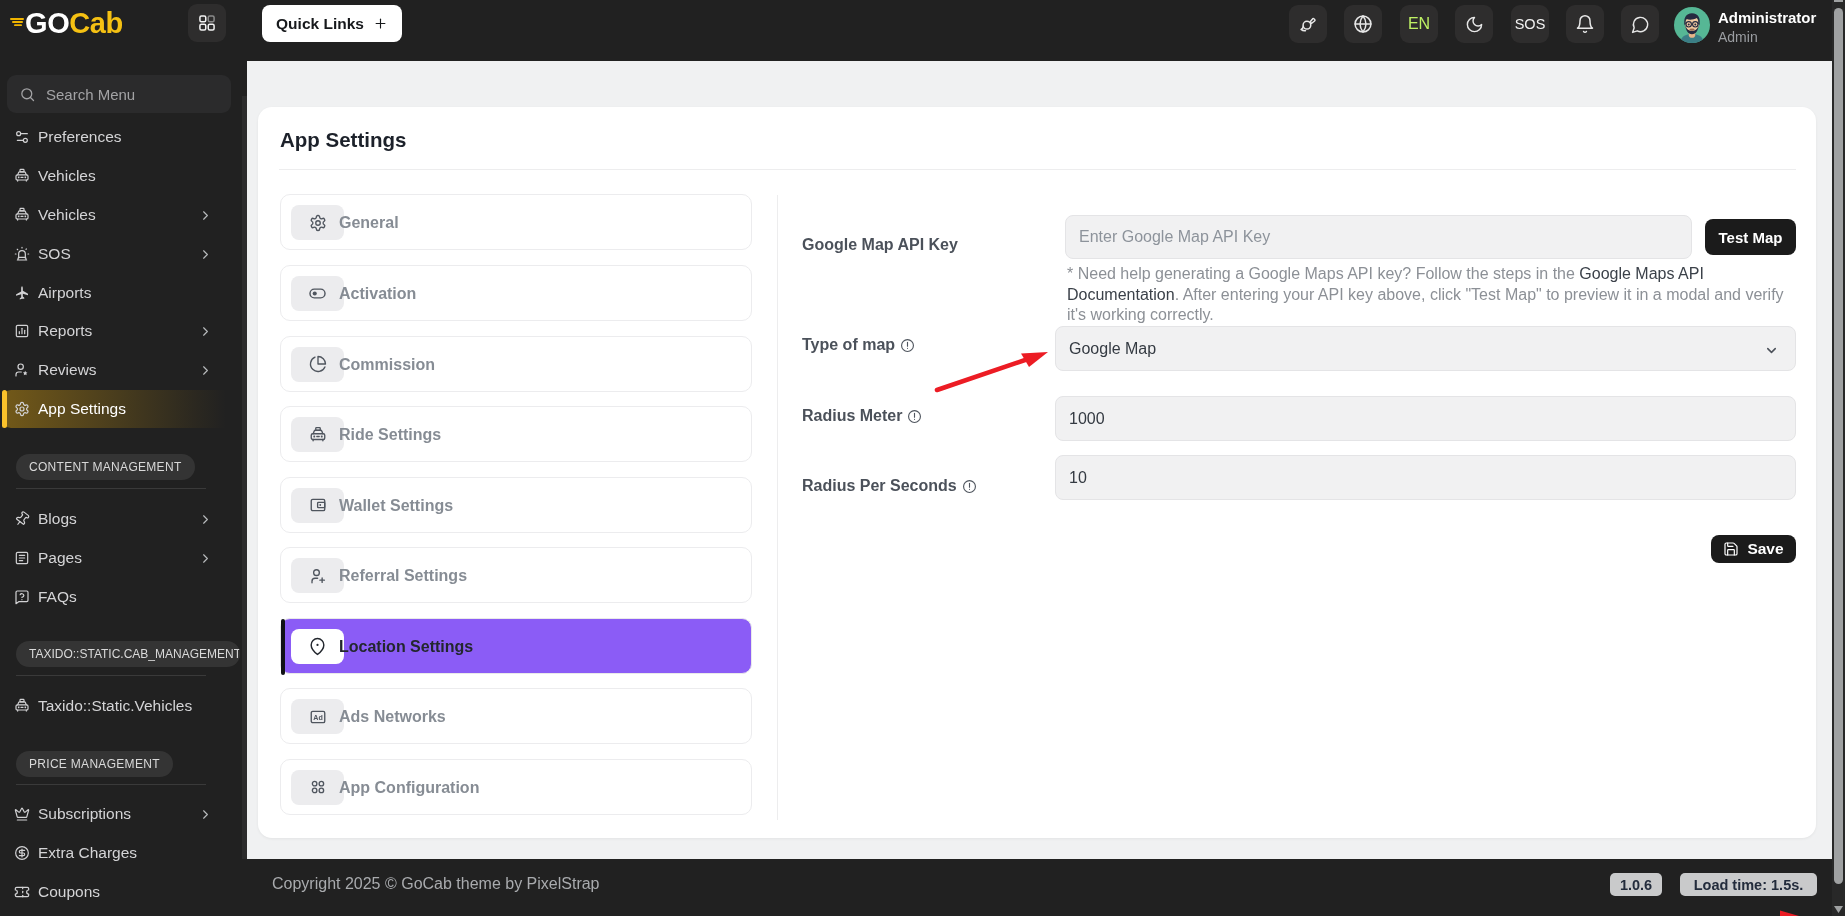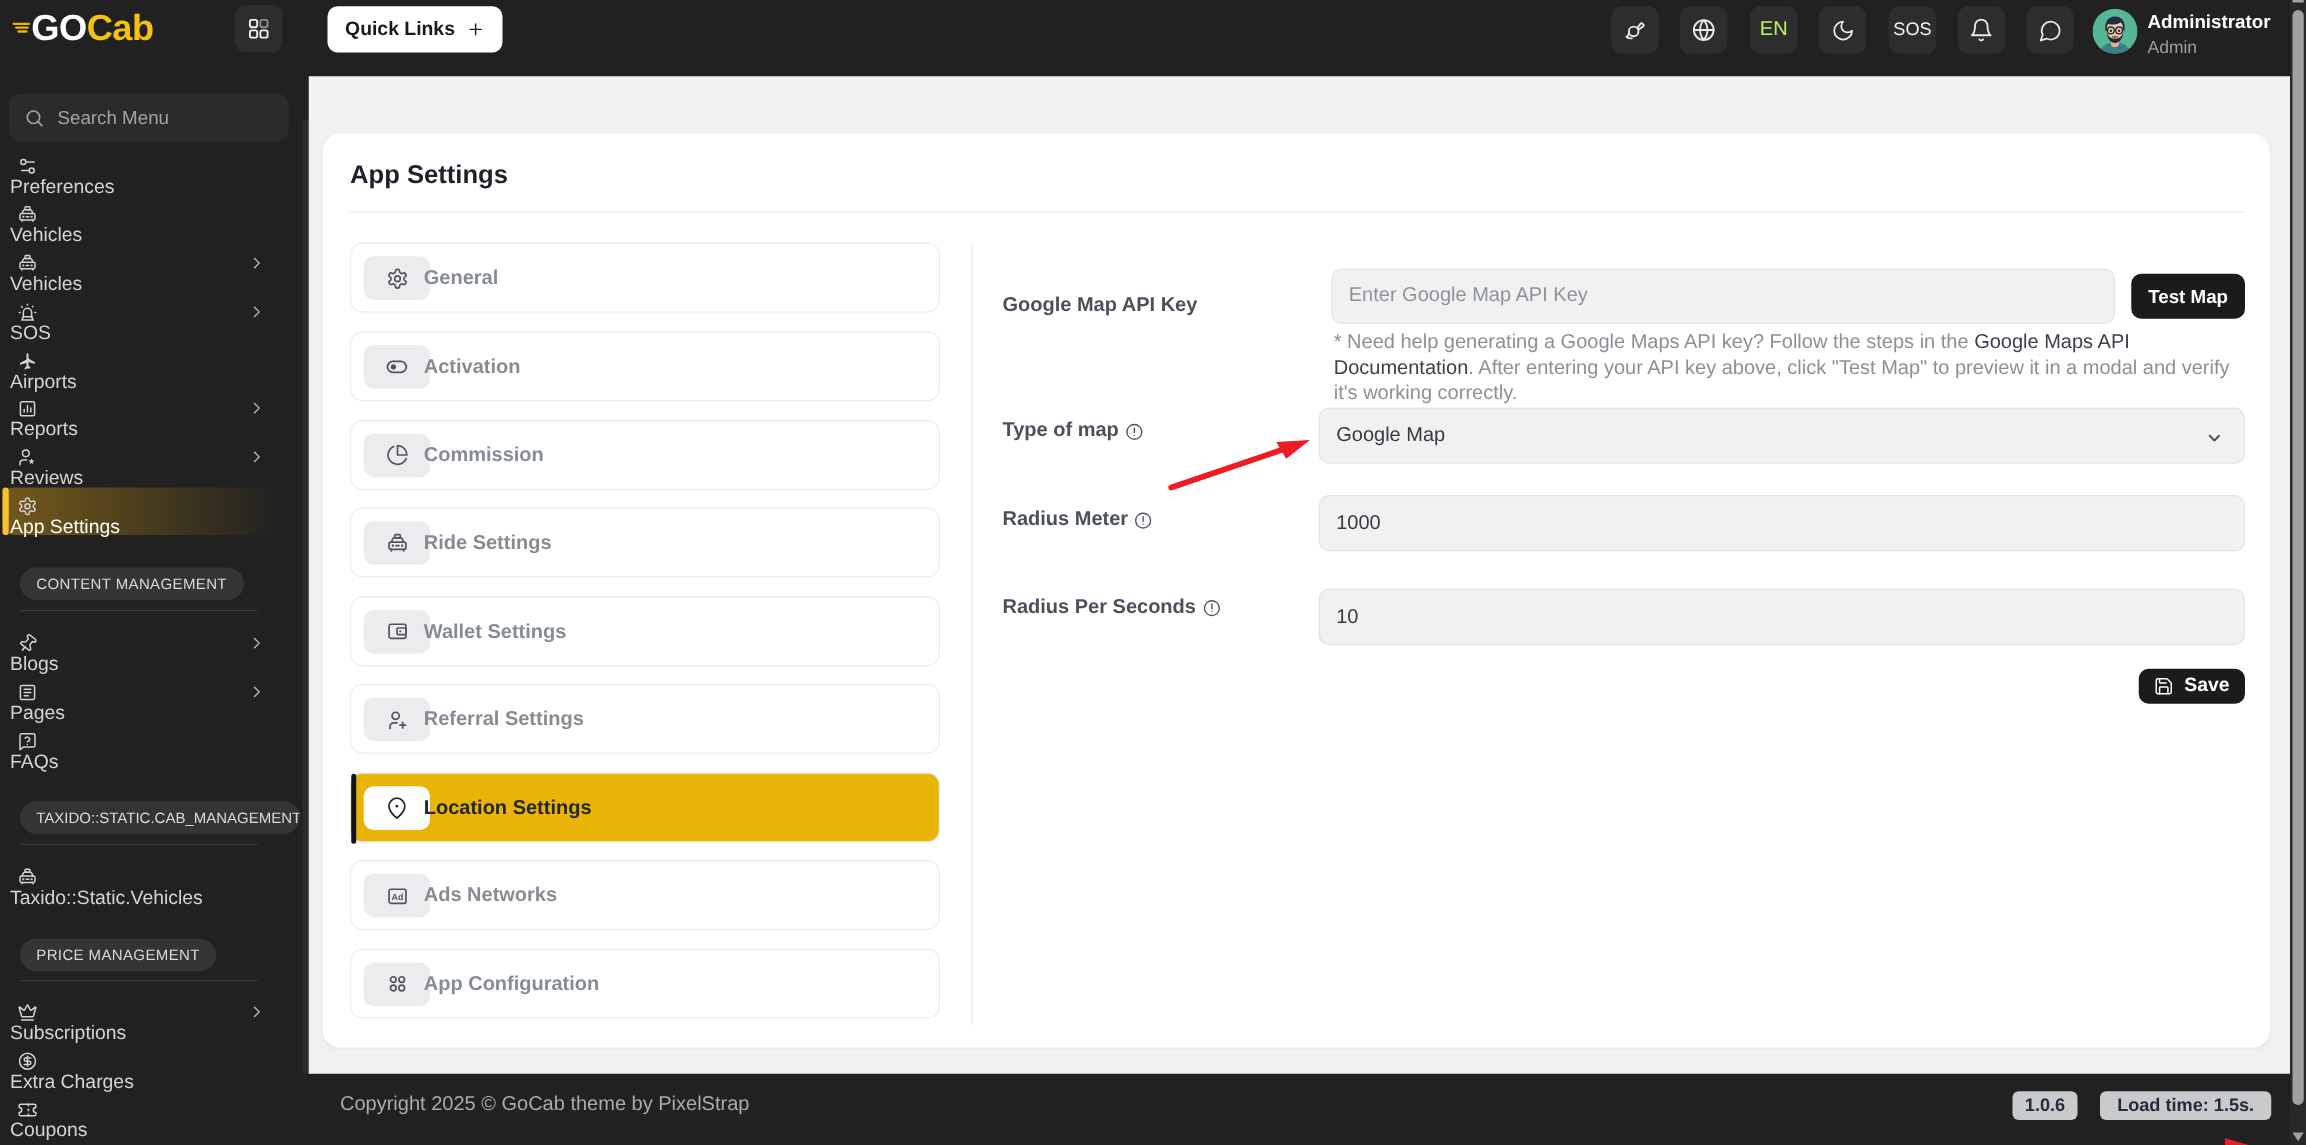--- a/index.html
+++ b/index.html
@@ -12,35 +12,35 @@
 #main{position:absolute;left:247px;top:61px;width:1585px;height:798px;background:#f0f1f2;}
 #card{position:absolute;left:11px;top:46px;width:1558px;height:731px;background:#fff;border-radius:14px;box-shadow:0 1px 3px rgba(0,0,0,.06);}
 #cardtitle{position:absolute;left:22px;top:21px;font-size:20.5px;font-weight:700;color:#1c212a;}
 #carddiv{position:absolute;left:21px;top:62px;width:1517px;height:1px;background:#ededee;}
 #vdiv{position:absolute;left:519px;top:88px;width:1px;height:625px;background:#ededee;}
 
 
 .tab{position:absolute;left:22px;width:472px;height:56px;border:1px solid #ececee;border-radius:10px;background:#fff;}
 .tab .ibox{position:absolute;left:10px;top:10px;width:53px;height:35px;border-radius:8px;background:#ececee;color:#4f555e;display:flex;align-items:center;justify-content:center;}
 .tab .lbl{position:absolute;left:58px;top:0;height:56px;display:flex;align-items:center;font-size:16px;font-weight:600;color:#868c94;}
-.tab.active{background:#eab308;border-color:#e9e9ea;}
+.tab.active{background:#8b5cf6;border-color:#e9e9ea;}
 .tab.active .ibox{background:#fff;color:#23272e;}
 .tab.active .lbl{color:#23272e;}
 .tab.active::before{content:"";position:absolute;left:0;top:0;width:4px;height:56px;background:#101215;border-radius:3px;}
 
 
 .flabel{position:absolute;font-size:16px;font-weight:700;color:#4b515a;display:flex;align-items:center;gap:5px;}
 .finput{position:absolute;background:#f1f1f2;border:1px solid #e4e4e6;border-radius:8px;font-size:16px;color:#343a42;display:flex;align-items:center;padding-left:13px;}
 .ph{color:#8d939b;}
 .darkbtn{position:absolute;background:#1b1b1b;border-radius:8px;color:#fff;font-size:15px;font-weight:700;display:flex;align-items:center;justify-content:center;gap:8px;}
 
 
 #sidebar{position:absolute;left:0;top:0;width:247px;height:916px;background:#212121;}
 #sbscroll{position:absolute;left:242px;top:96px;width:5px;height:763px;background:#2c2c2c;}
-.mi{position:absolute;left:0;width:243px;height:24px;display:flex;color:#d4d4d6;flex-direction:column;}
+.mi{position:absolute;left:0;width:243px;height:24px;display:flex;align-items:center;color:#d4d4d6;}
 .mi .micon{margin-left:14px;width:16px;height:16px;color:#d2d2d4;flex:none;}
 .mi .mtext{margin-left:8px;font-size:15.5px;white-space:nowrap;}
 .mi .chev{position:absolute;right:30px;color:#b9bcbe;}
 .spill{position:absolute;left:16px;background:#343434;color:#d9d9d9;font-size:12px;letter-spacing:.3px;border-radius:14px;display:flex;align-items:center;padding:0 13px;height:26px;}
 .sdiv{position:absolute;left:16px;width:190px;height:1px;background:#3a3a3a;}
 
 
 .hbtn{position:absolute;top:5px;width:38px;height:38px;background:#2e2d2d;border-radius:9px;color:#e8e8e8;display:flex;align-items:center;justify-content:center;}
 
 
@@ -469,21 +469,21 @@
           <path d="M12 7v6"></path>
           <path d="M12 16.5h.01"></path>
         </svg></div>
     <div class="finput" style="left:797px;top:289px;width:741px;height:45px;">1000</div>
 
     <div class="flabel" style="left:544px;top:370px;">Radius Per Seconds <svg width="15" height="15" viewBox="0 0 24 24" class="ic" stroke-width="2" color="#4f555e">
           <circle cx="12" cy="12" r="9.5"></circle>
           <path d="M12 7v6"></path>
           <path d="M12 16.5h.01"></path>
         </svg></div>
-    <div class="finput" style="left:797px;top:364px;width:741px;height:45px;">10</div>
+    <div class="finput" style="left:797px;top:348px;width:741px;height:45px;">10</div>
 
     <div class="darkbtn" style="left:1453px;top:428px;width:85px;height:28px;font-size:15.5px;"><svg width="16" height="16" viewBox="0 0 24 24" class="ic" stroke-width="2">
           <path d="M15.2 3a2 2 0 0 1 1.4.6l3.8 3.8a2 2 0 0 1 .6 1.4V19a2 2 0 0 1-2 2H5a2 2 0 0 1-2-2V5a2 2 0 0 1 2-2z"></path>
           <path d="M17 21v-7a1 1 0 0 0-1-1H8a1 1 0 0 0-1 1v7"></path>
           <path d="M7 3v4a1 1 0 0 0 1 1h7"></path>
         </svg>Save</div>
   </div>
 </div>
 
 <div class="abs" style="left:272px;top:875px;font-size:16px;color:#a9abae;">Copyright 2025 © GoCab theme by PixelStrap</div>

